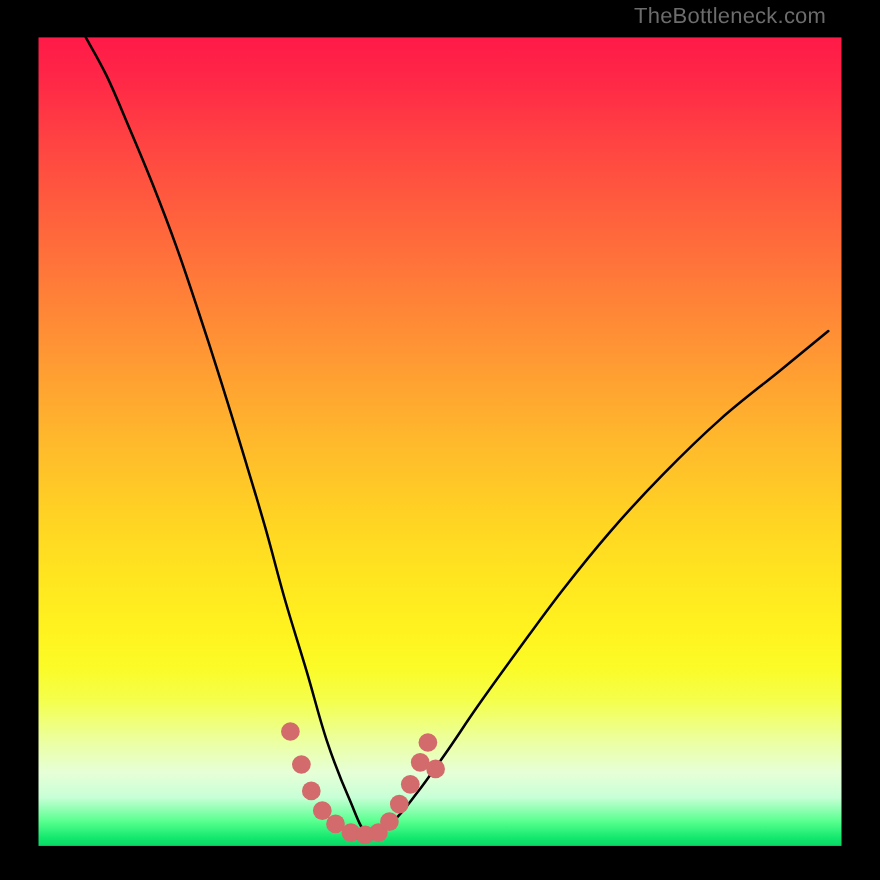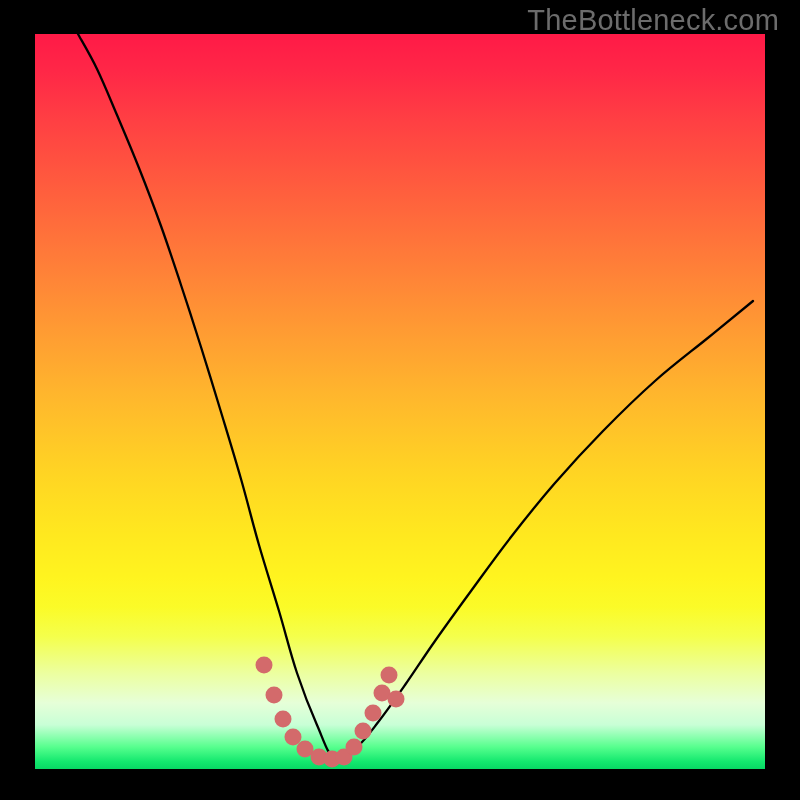--- a/index.html
+++ b/index.html
@@ -77,15 +77,15 @@
         <circle cx="344" cy="757" r="8.5" fill="#d36a6b"></circle>
         <circle cx="354" cy="747" r="8.5" fill="#d36a6b"></circle>
         <circle cx="363" cy="731" r="8.5" fill="#d36a6b"></circle>
         <circle cx="373" cy="713" r="8.5" fill="#d36a6b"></circle>
         <circle cx="382" cy="693" r="8.5" fill="#d36a6b"></circle>
         <circle cx="389" cy="675" r="8.5" fill="#d36a6b"></circle>
         <circle cx="396" cy="699" r="8.5" fill="#d36a6b"></circle>
       </g>
   </svg>
 
-  <div class="watermark" style="right: 21px; top: 4px; font-size: 29px;">TheBottleneck.com</div>
+  <div class="watermark" style="right: 49px; top: 4px; font-size: 20px;">TheBottleneck.com</div>
 
 </div>
 
 </body></html>

